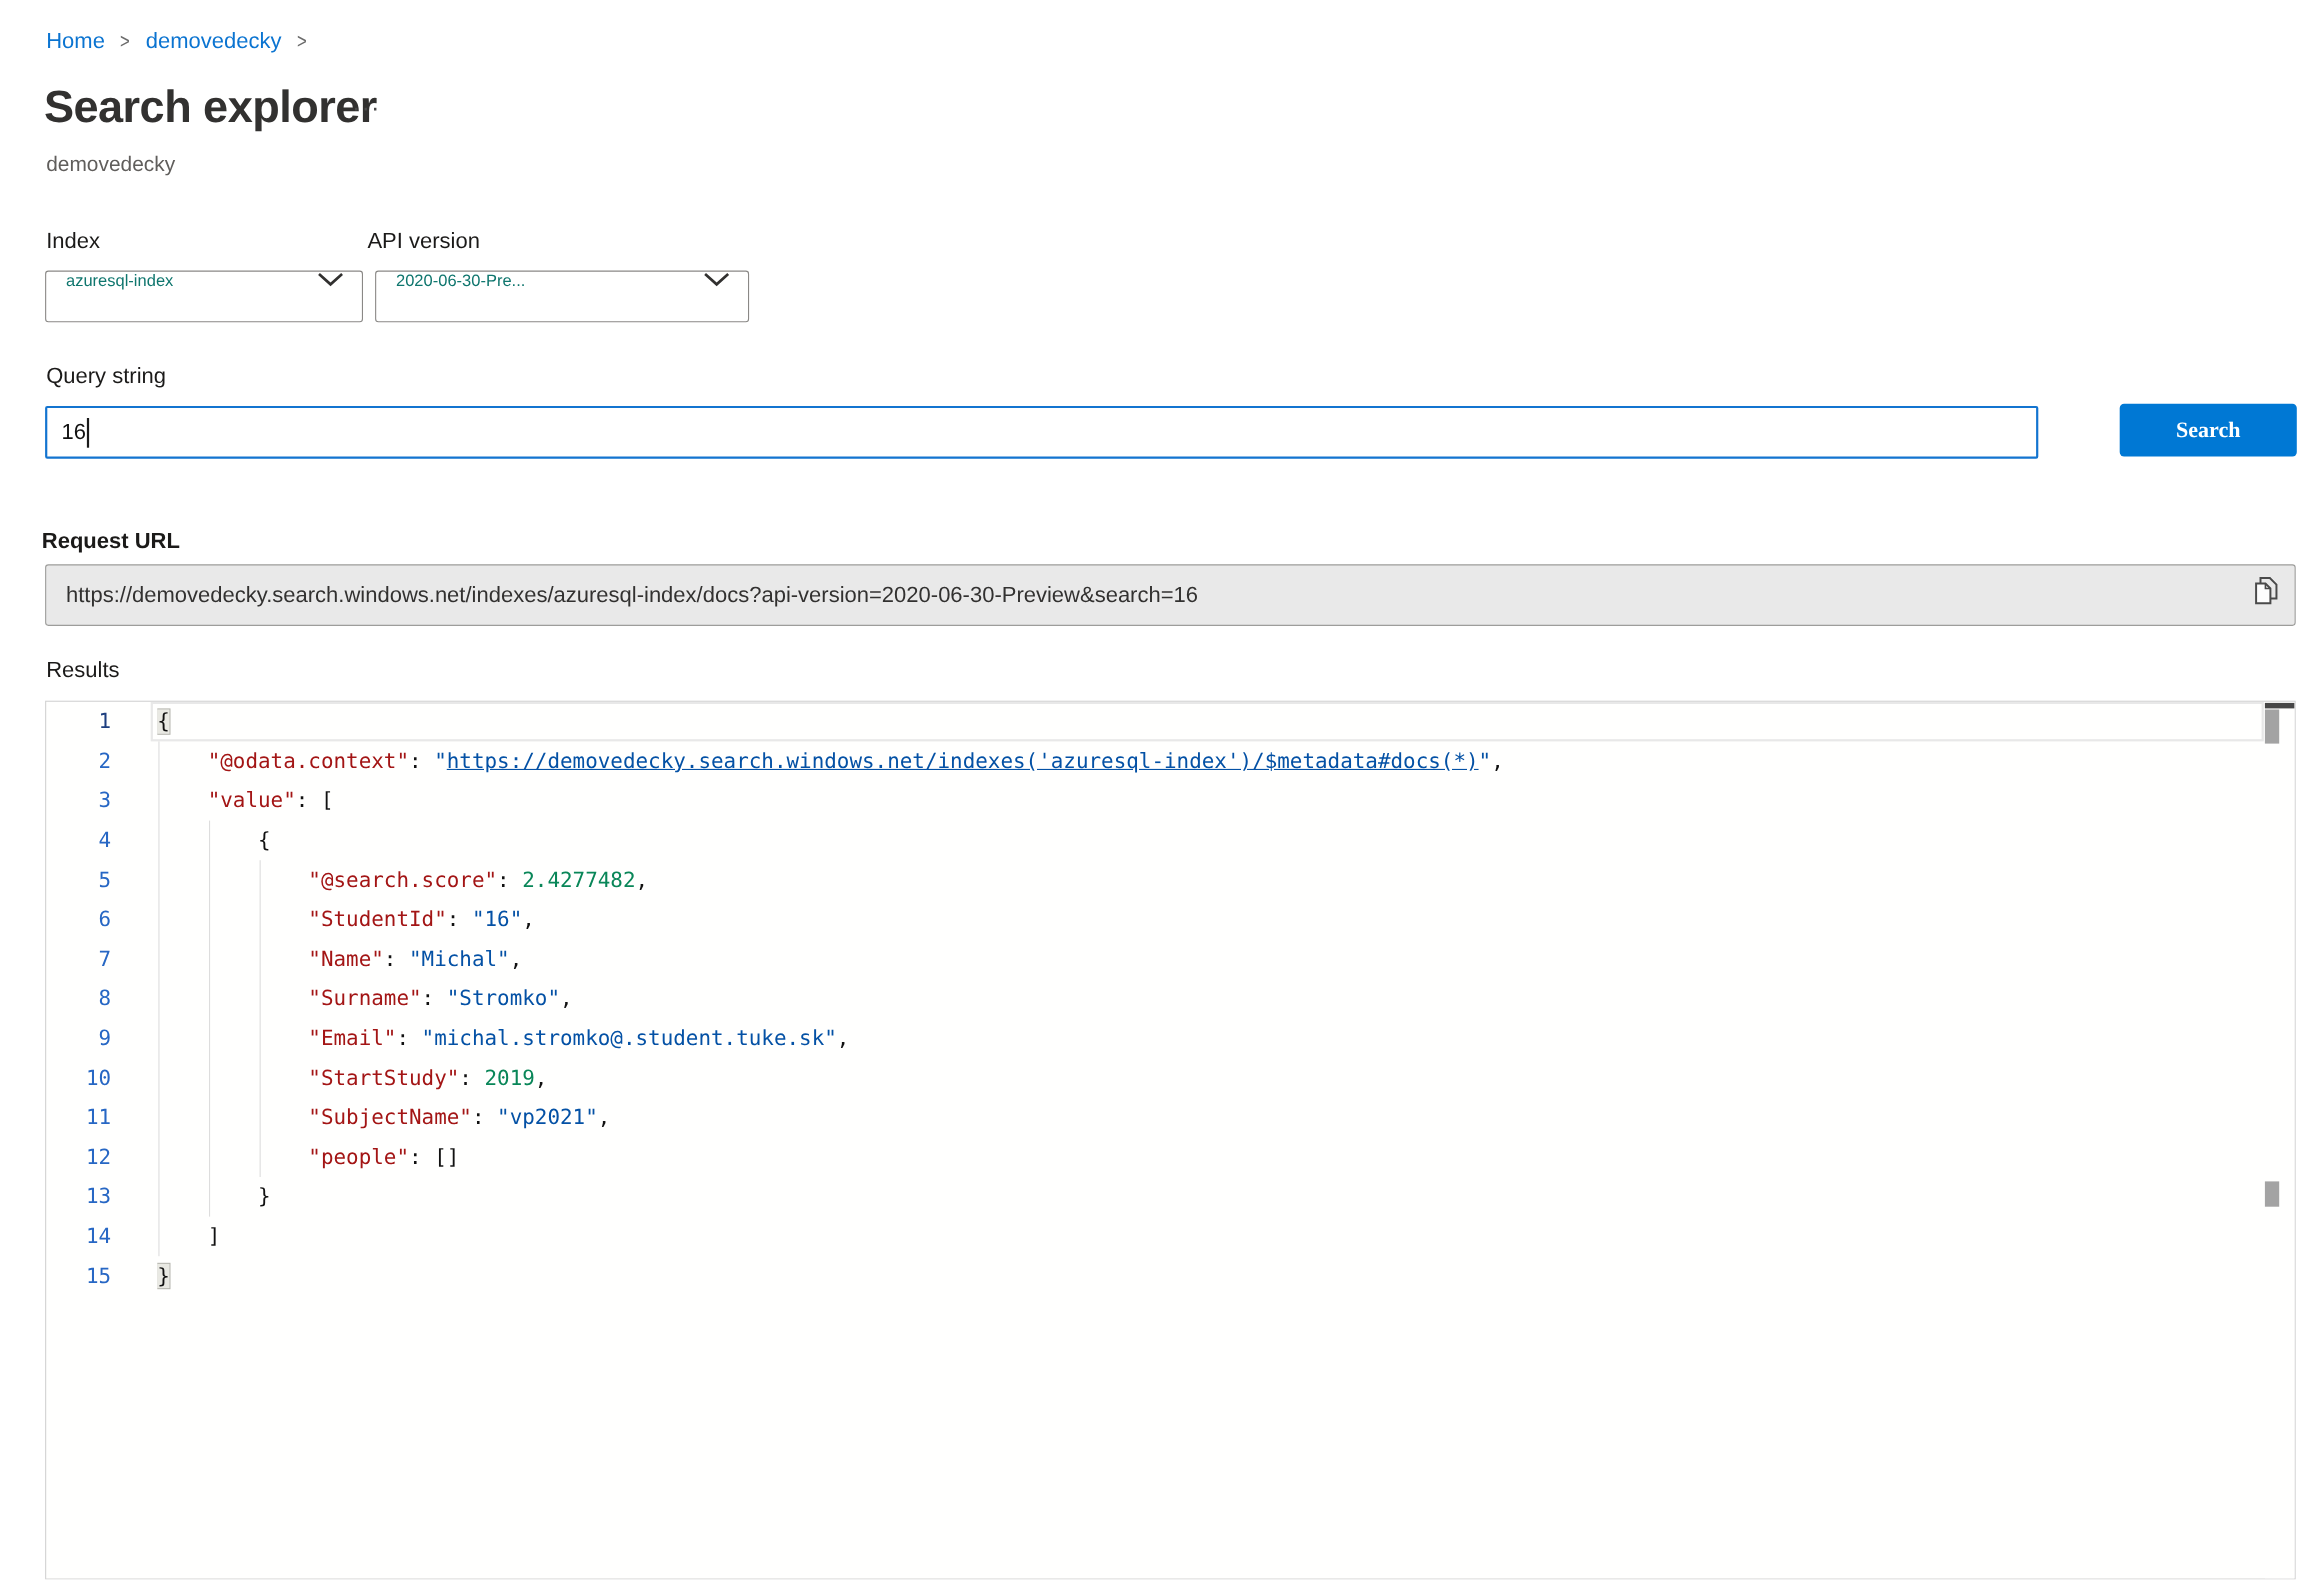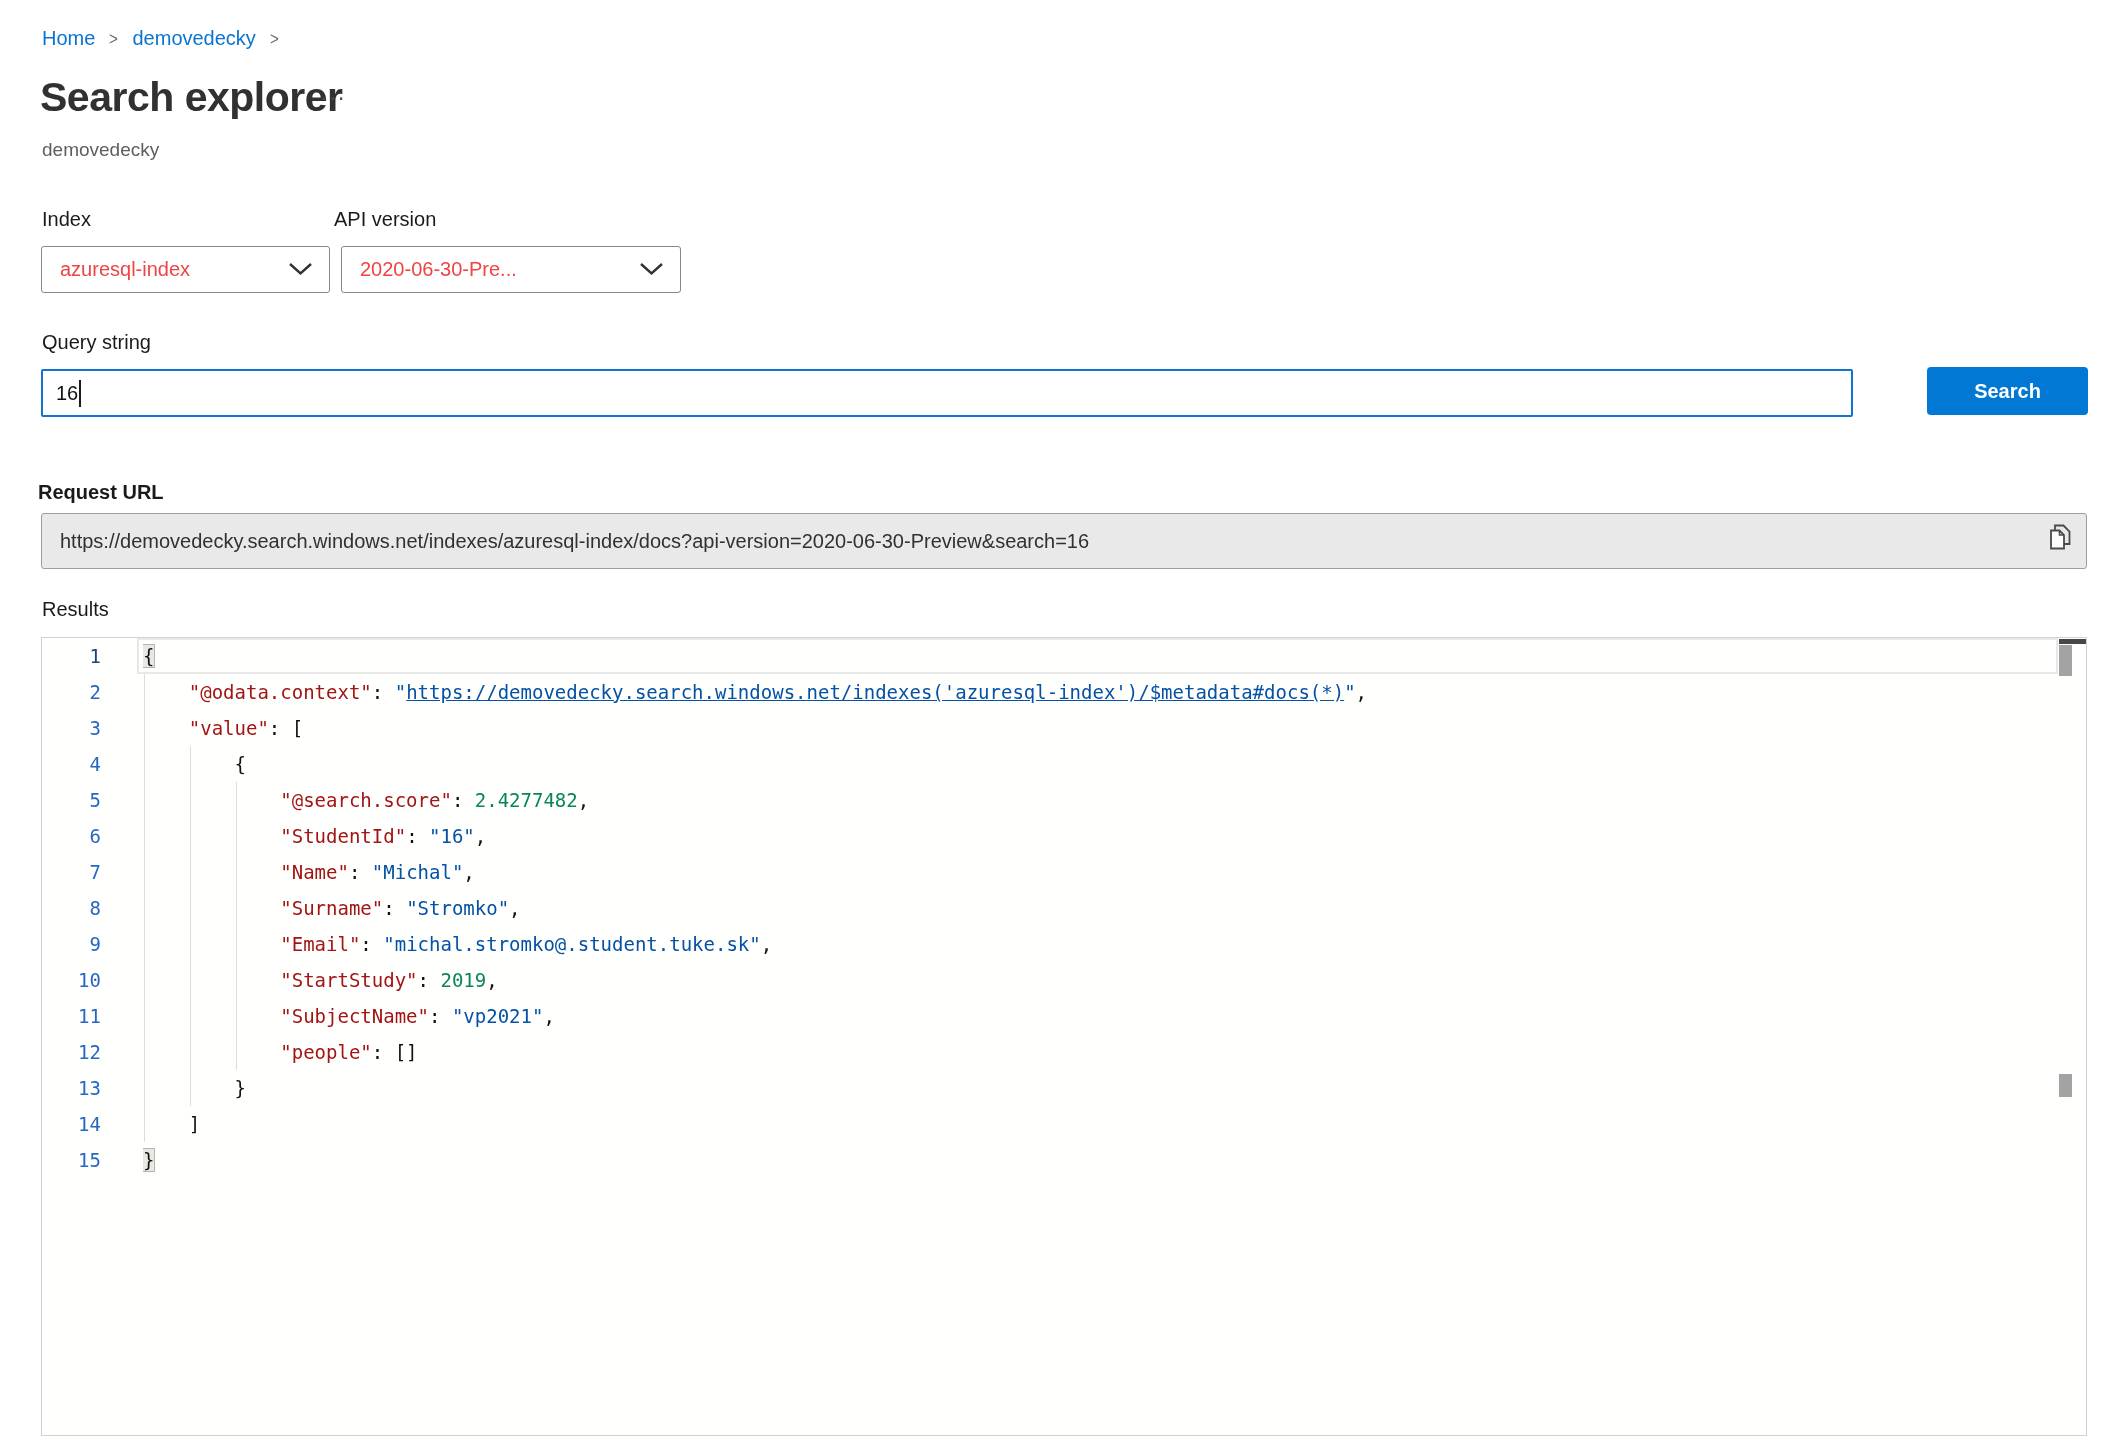--- a/index.html
+++ b/index.html
@@ -19,38 +19,38 @@
   .page-title { left:40px; top:74px; font-size:41px; font-weight:bold; color:#323130; letter-spacing:-.5px; }
   .more-btn { left:320px; top:84px; font-size:23px; color:#4a4a4a; letter-spacing:1px; cursor:pointer; }
   .subtitle { left:42px; top:139px; font-size:19px; color:#605e5c; }
 
   
   .fld-label { font-size:20px; color:#1b1a19; }
 
   
   .select {
     top:246px; height:47px; background:#fff; border:1.5px solid #8a8886; border-radius:3px;
-    display:flex; align-items:center; justify-content:space-between; padding:0 16px 0 18px;
-    font-size:20px; color:#ef4444; cursor:pointer;
+    display:flex; justify-content:space-between; padding:0 16px 0 18px;
+    font-size:15px; color:#0f766e; cursor:pointer;
   }
   .select-index { left:41px; width:289px; }
   .select-api   { left:341px; width:340px; }
 
   
   .query-label-row { left:42px; top:331px; display:flex; align-items:center; gap:14px;flex-direction:column; }
   .query-input {
     left:41px; top:369px; width:1812px; height:48px; background:#fff;
     border:2.5px solid #1374d0; border-radius:2px; display:flex; align-items:center;
     padding-left:13px; font-size:20px; color:#111; cursor:text;
   }
   .caret { display:inline-block; width:2px; height:27px; background:#1a1a1a; margin-left:1px; }
   .search-btn {
     left:1927px; top:367px; width:161px; height:48px; background:#0078d4; color:#fff;
     border:none; border-radius:4px; font-size:20px; font-weight:bold;
-    font-family:Liberation Sans, sans-serif; cursor:pointer;
+    font-family:Liberation Serif, serif; cursor:pointer;
   }
 
   
   .requrl-label { left:38px; top:481px;font-weight:bold; }
   .requrl-bar {
     left:41px; top:513px; width:2046px; height:56px; background:#e9e9e9;
     border:1.5px solid #9d9d9b; border-radius:3px; display:flex; align-items:center;
     padding:0 52px 0 18px; font-size:20px; color:#323130;
   }
   .requrl-text { white-space:nowrap; overflow:hidden; }

